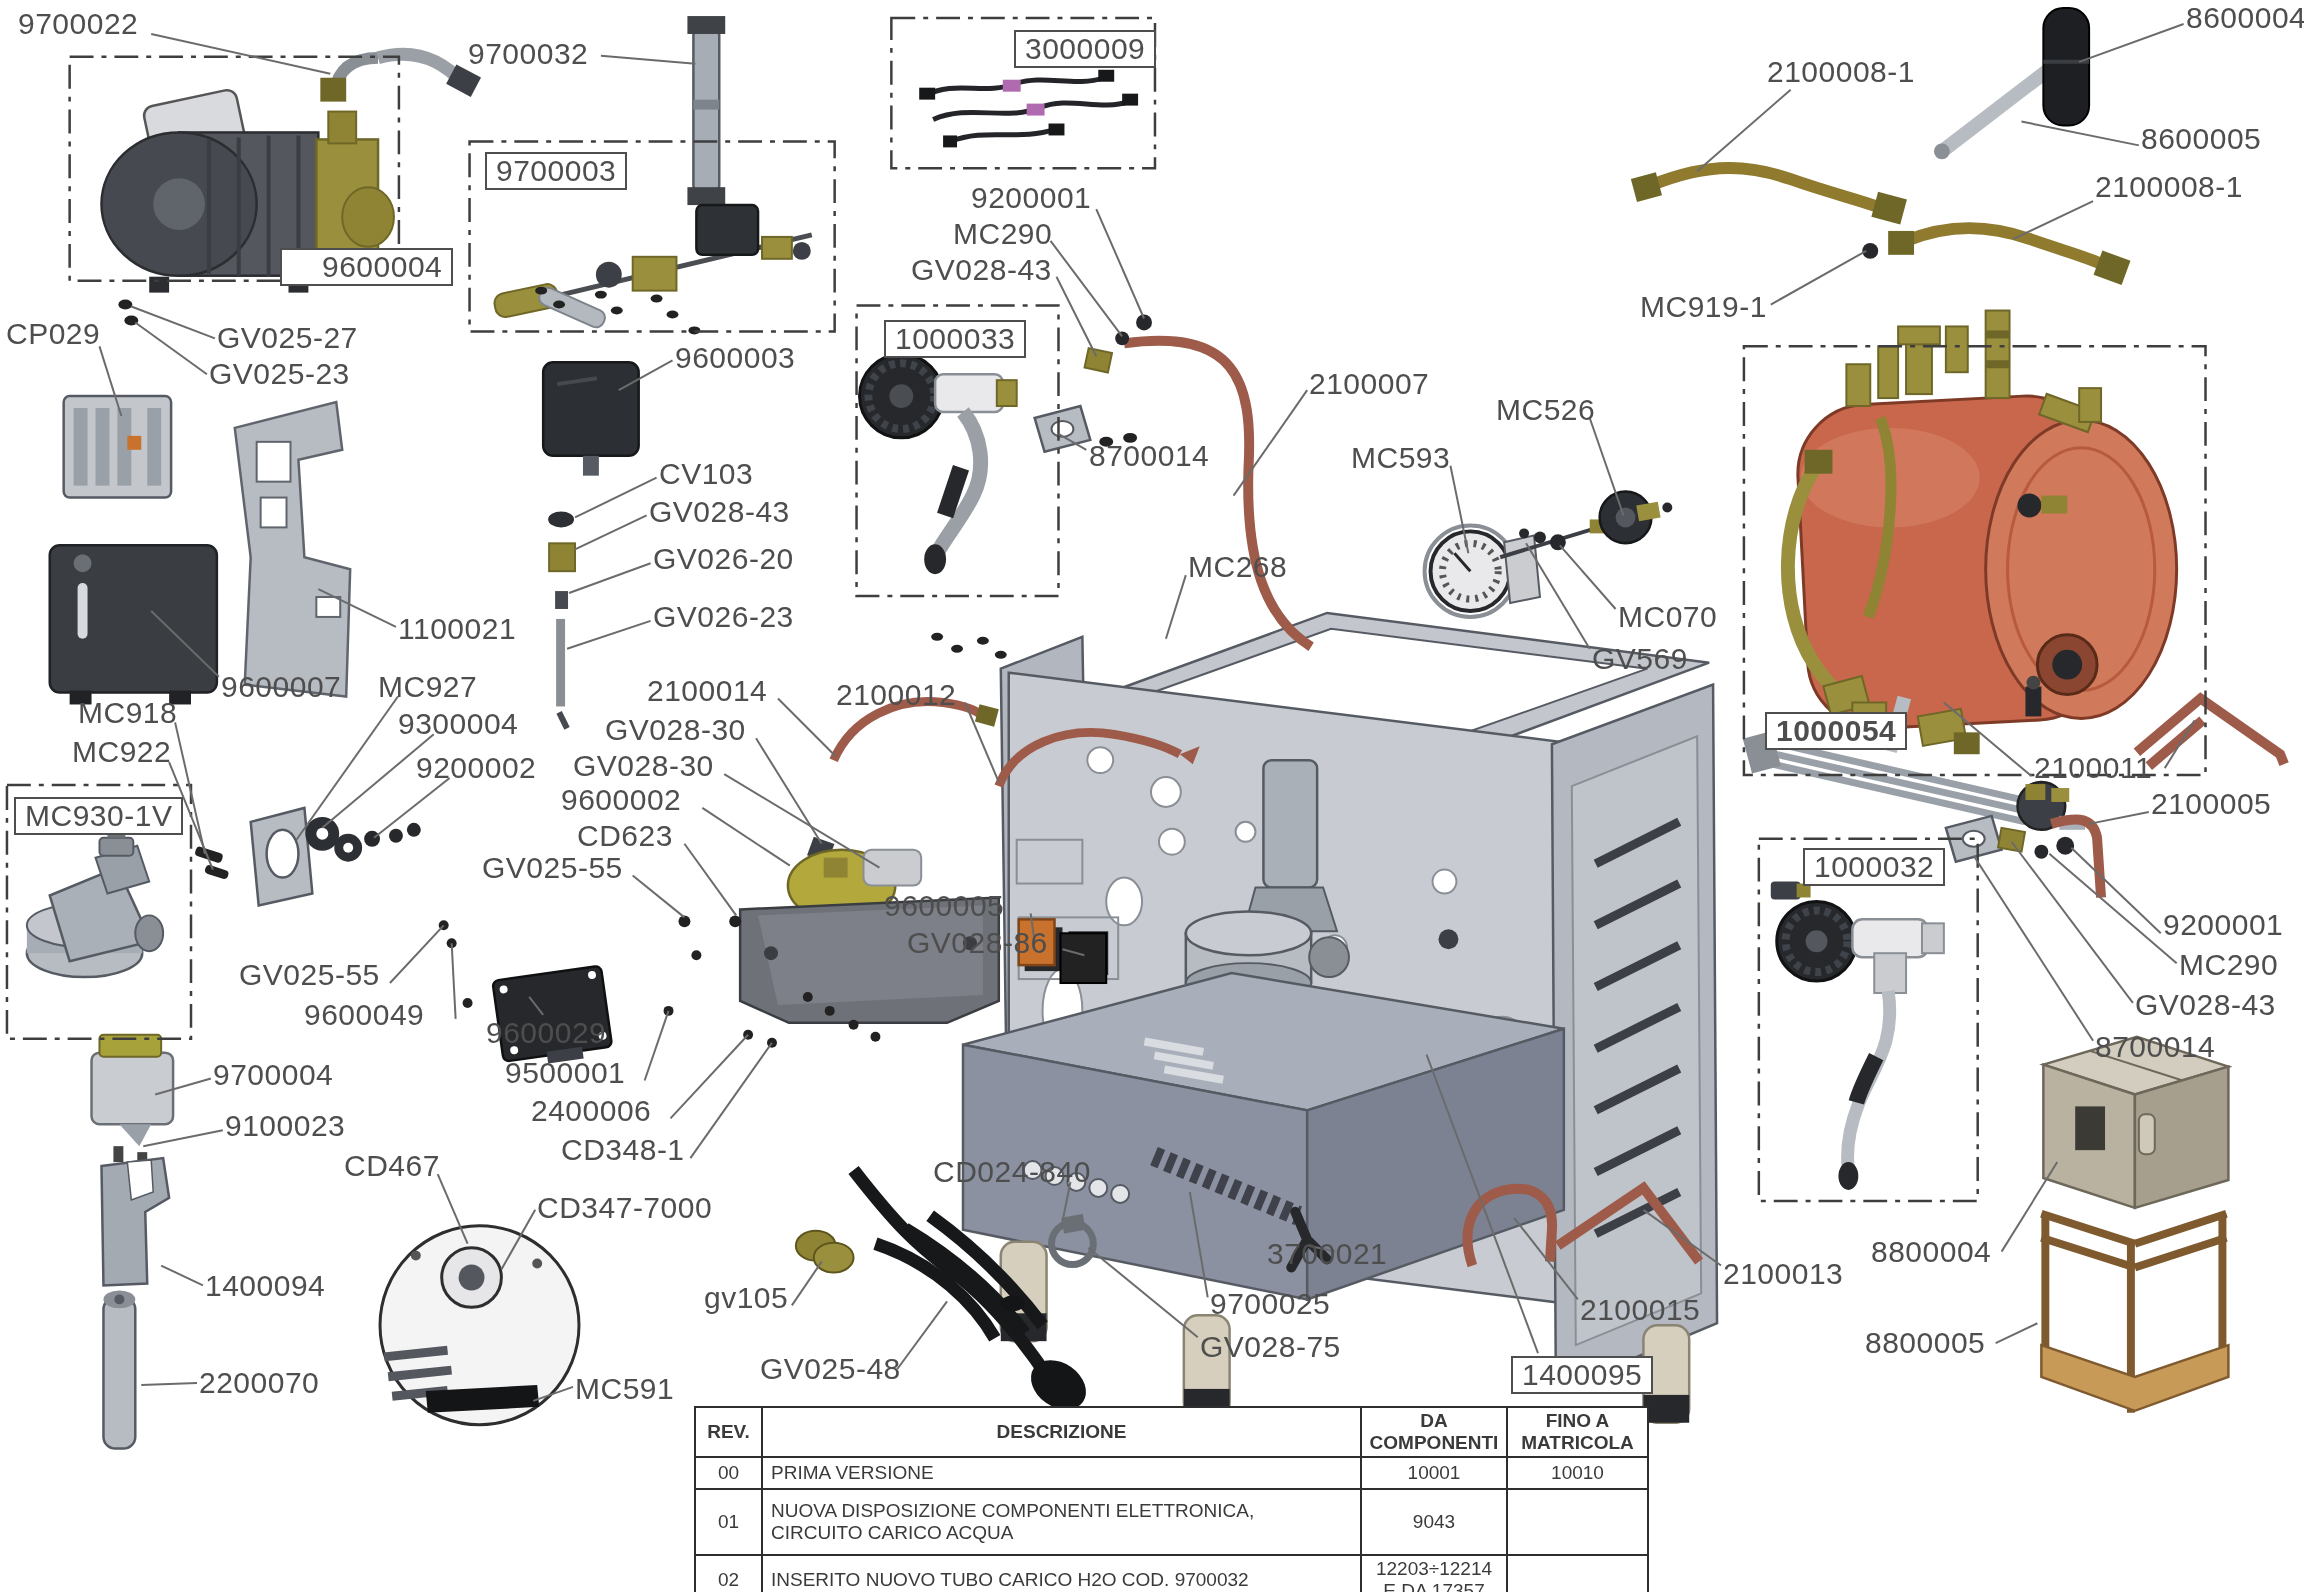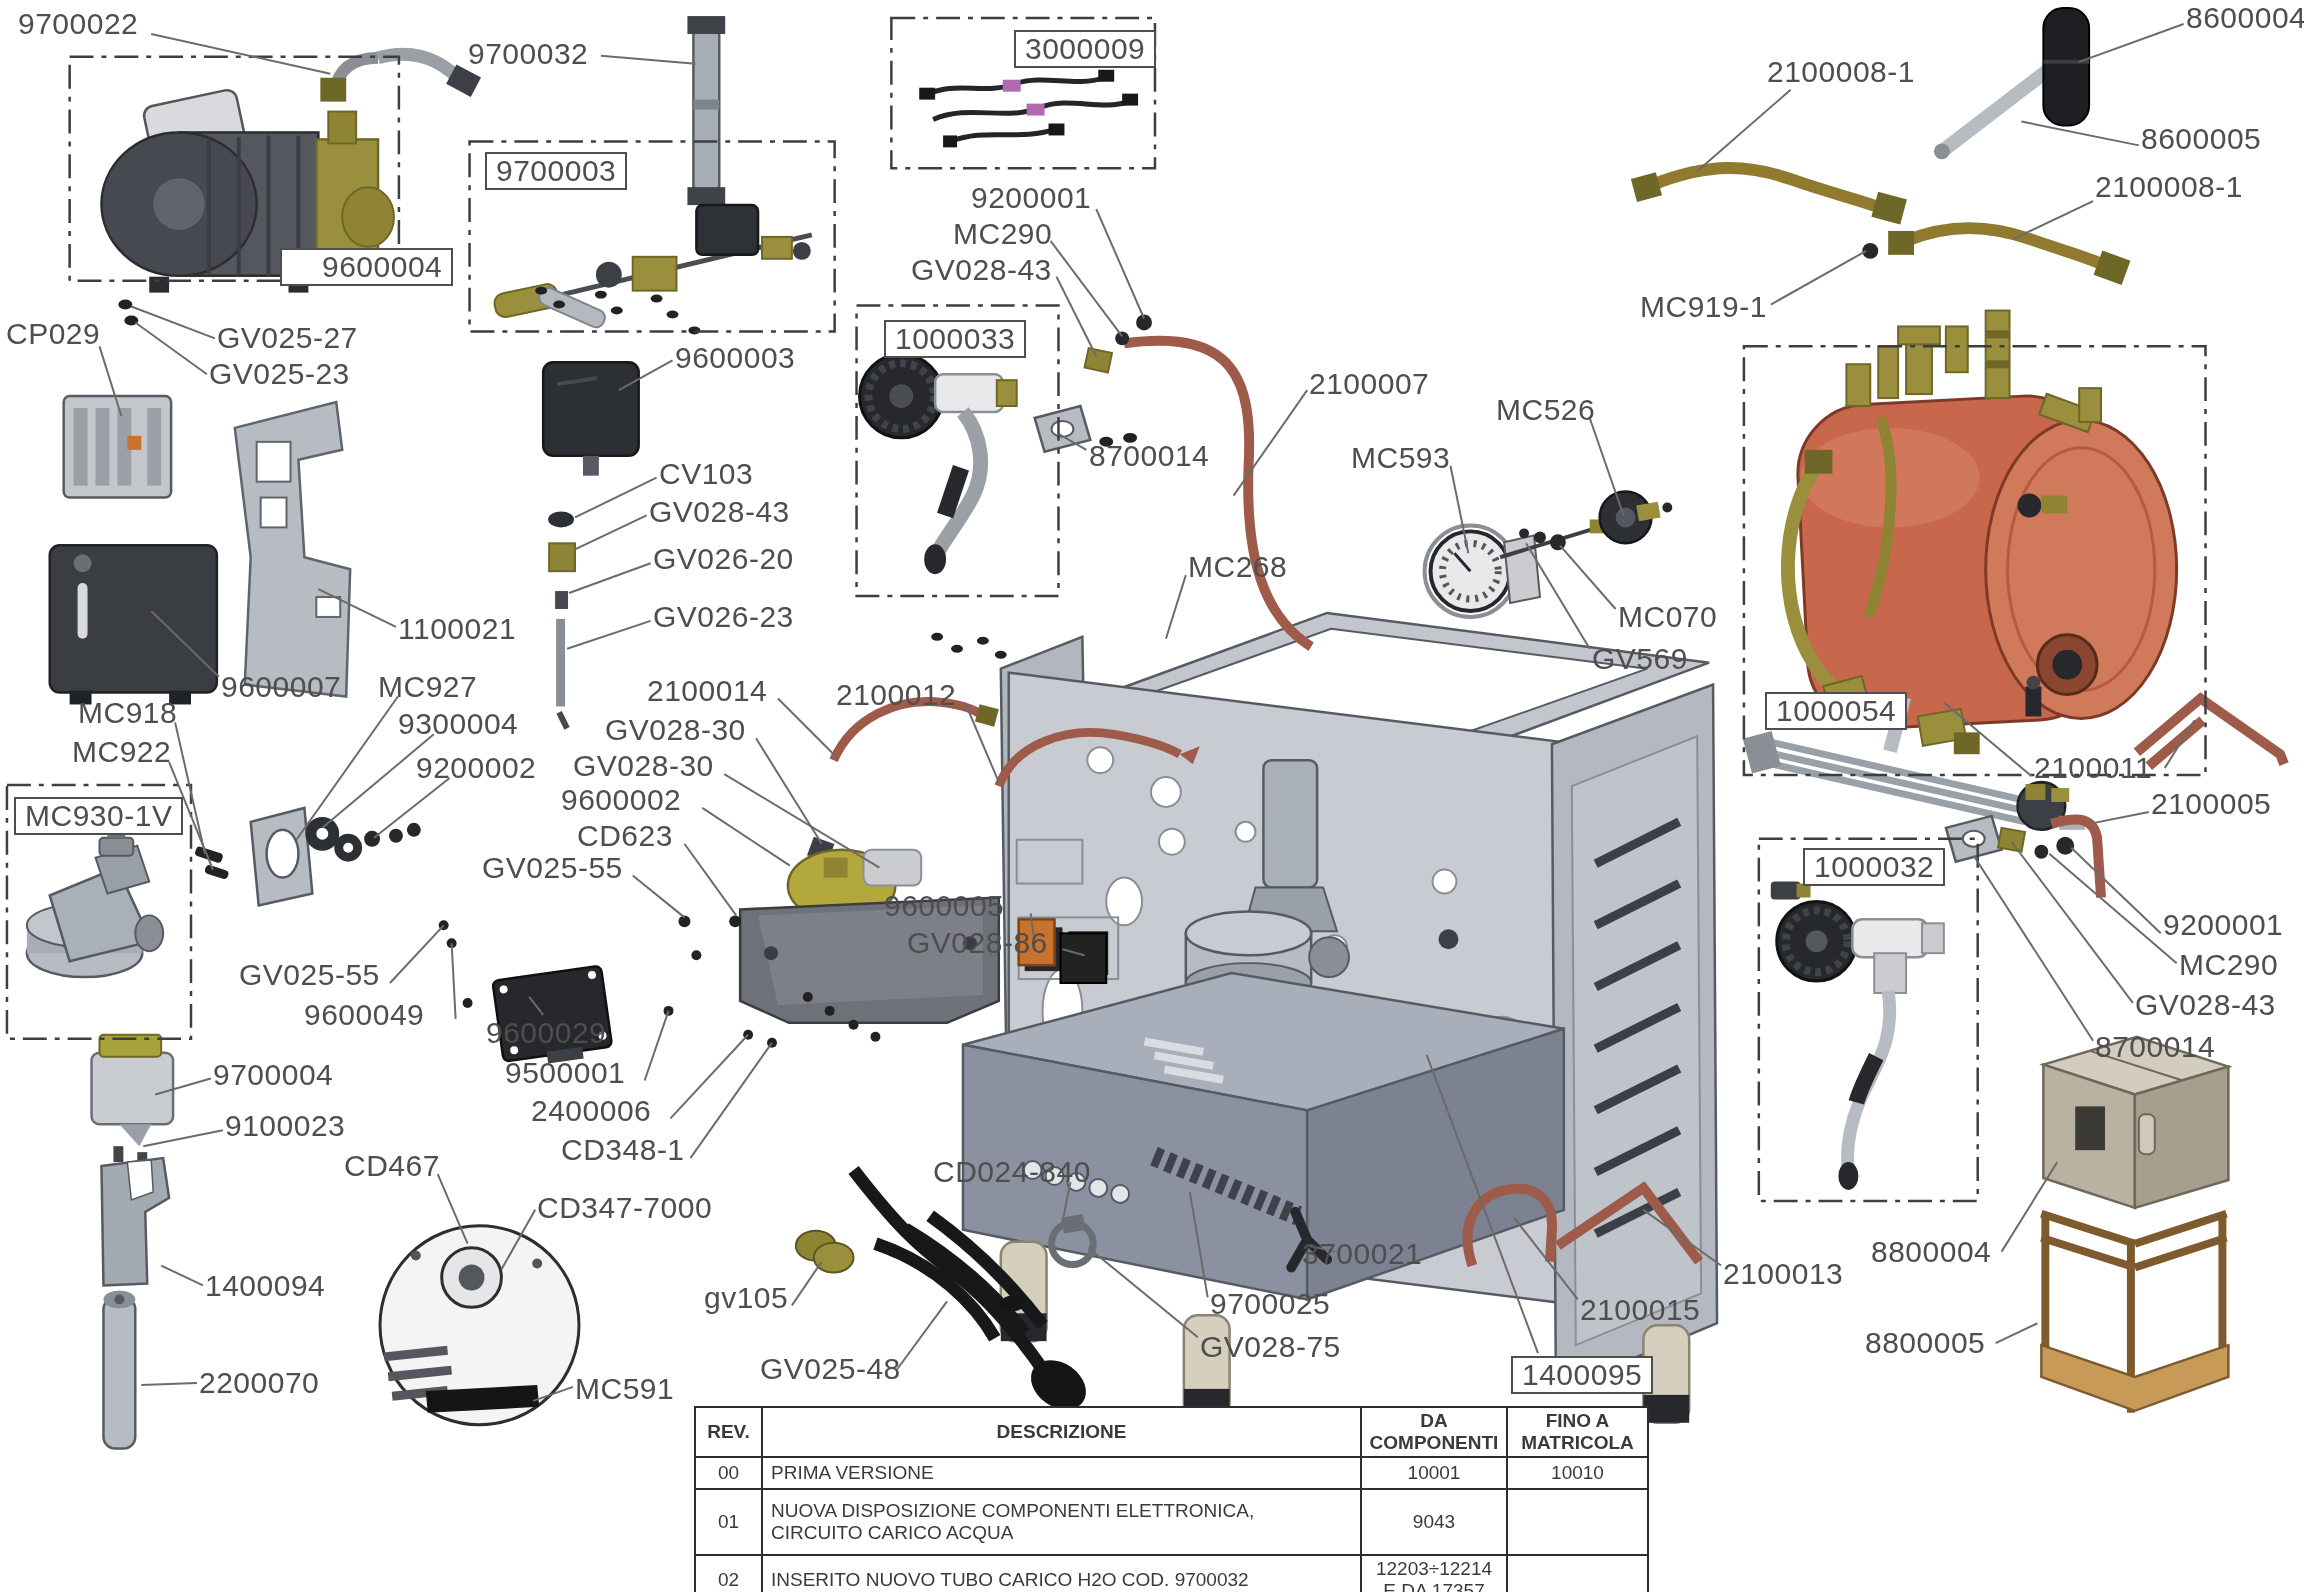--- a/index.html
+++ b/index.html
@@ -591,21 +591,21 @@
       <div class="part-label" style="left: 72px; top: 736px;">MC922</div>
       <div class="part-label" style="left: 416px; top: 752px;">9200002</div>
       <div class="part-label boxed" style="left: 14px; top: 797px;">MC930-1V</div>
       <div class="part-label" style="left: 647px; top: 675px;">2100014</div>
       <div class="part-label" style="left: 836px; top: 679px;">2100012</div>
       <div class="part-label" style="left: 605px; top: 714px;">GV028-30</div>
       <div class="part-label" style="left: 573px; top: 750px;">GV028-30</div>
       <div class="part-label" style="left: 561px; top: 784px;">9600002</div>
       <div class="part-label" style="left: 577px; top: 820px;">CD623</div>
       <div class="part-label" style="left: 482px; top: 852px;">GV025-55</div>
-      <div class="part-label boxed" style="left: 1765px; top: 692px;">1000054</div>
+      <div class="part-label boxed" style="left: 1765px; top: 712px; font-weight: bold;">1000054</div>
       <div class="part-label" style="left: 2034px; top: 752px;">2100011</div>
       <div class="part-label" style="left: 2151px; top: 788px;">2100005</div>
       <div class="part-label" style="left: 884px; top: 890px;">9600005</div>
       <div class="part-label" style="left: 907px; top: 927px;">GV028-86</div>
       <div class="part-label boxed" style="left: 1803px; top: 848px;">1000032</div>
       <div class="part-label" style="left: 239px; top: 959px;">GV025-55</div>
       <div class="part-label" style="left: 304px; top: 999px;">9600049</div>
       <div class="part-label" style="left: 486px; top: 1017px;">9600029</div>
       <div class="part-label" style="left: 505px; top: 1057px;">9500001</div>
       <div class="part-label" style="left: 531px; top: 1095px;">2400006</div>
@@ -615,21 +615,21 @@
       <div class="part-label" style="left: 205px; top: 1270px;">1400094</div>
       <div class="part-label" style="left: 199px; top: 1367px;">2200070</div>
       <div class="part-label" style="left: 344px; top: 1150px;">CD467</div>
       <div class="part-label" style="left: 537px; top: 1192px;">CD347-7000</div>
       <div class="part-label" style="left: 575px; top: 1373px;">MC591</div>
       <div class="part-label" style="left: 704px; top: 1282px;">gv105</div>
       <div class="part-label" style="left: 760px; top: 1353px;">GV025-48</div>
       <div class="part-label" style="left: 933px; top: 1156px;">CD024-840</div>
       <div class="part-label" style="left: 1210px; top: 1288px;">9700025</div>
       <div class="part-label" style="left: 1200px; top: 1331px;">GV028-75</div>
-      <div class="part-label" style="left: 1302px; top: 1238px;">3700021</div>
+      <div class="part-label" style="left: 1267px; top: 1238px;">3700021</div>
       <div class="part-label" style="left: 1580px; top: 1294px;">2100015</div>
       <div class="part-label" style="left: 1723px; top: 1258px;">2100013</div>
       <div class="part-label boxed" style="left: 1511px; top: 1356px;">1400095</div>
       <div class="part-label" style="left: 1871px; top: 1236px;">8800004</div>
       <div class="part-label" style="left: 1865px; top: 1327px;">8800005</div>
       <div class="part-label" style="left: 2163px; top: 909px;">9200001</div>
       <div class="part-label" style="left: 2179px; top: 949px;">MC290</div>
       <div class="part-label" style="left: 2135px; top: 989px;">GV028-43</div>
       <div class="part-label" style="left: 2095px; top: 1031px;">8700014</div>
     </div>

